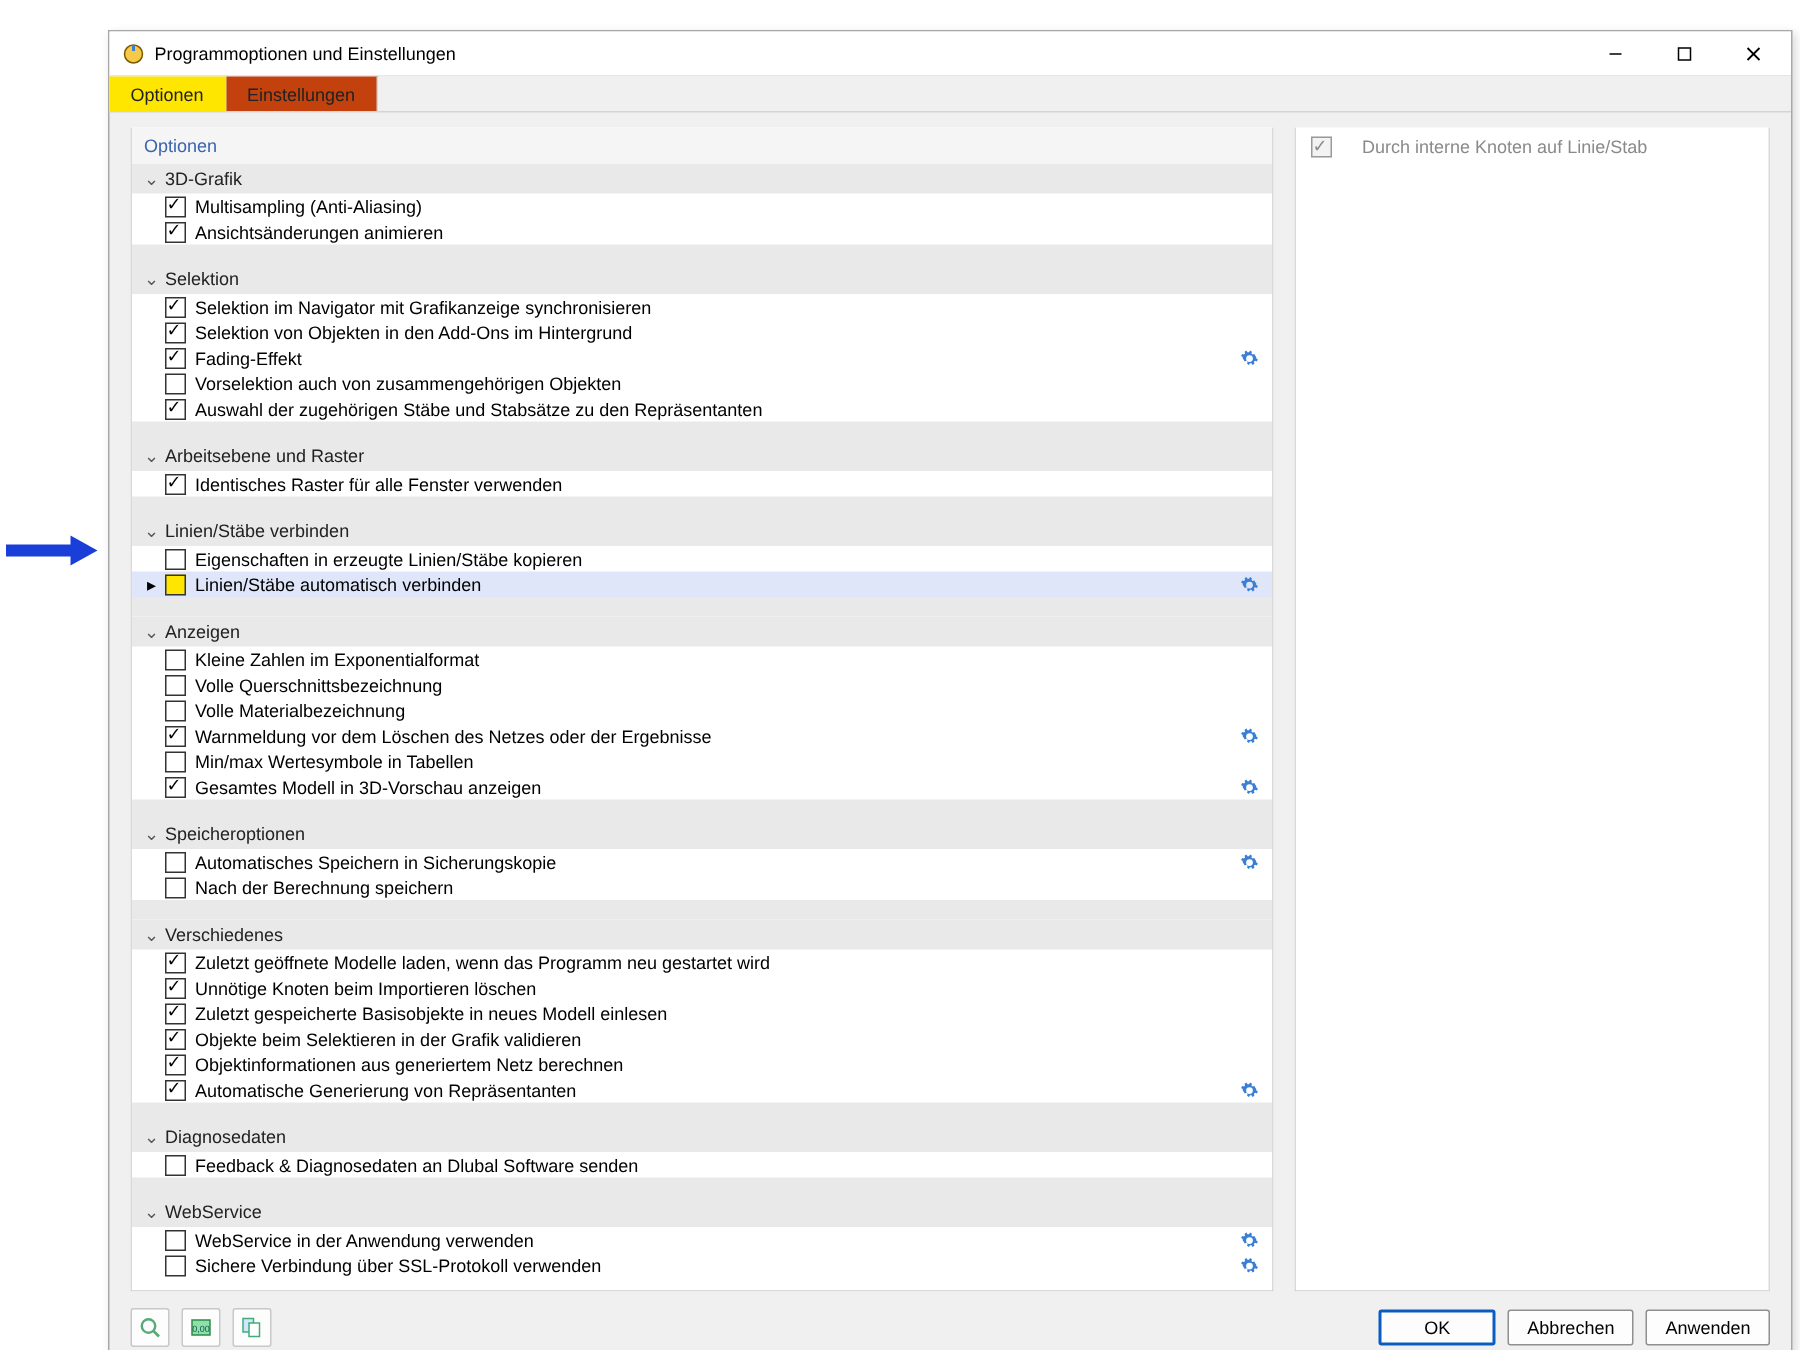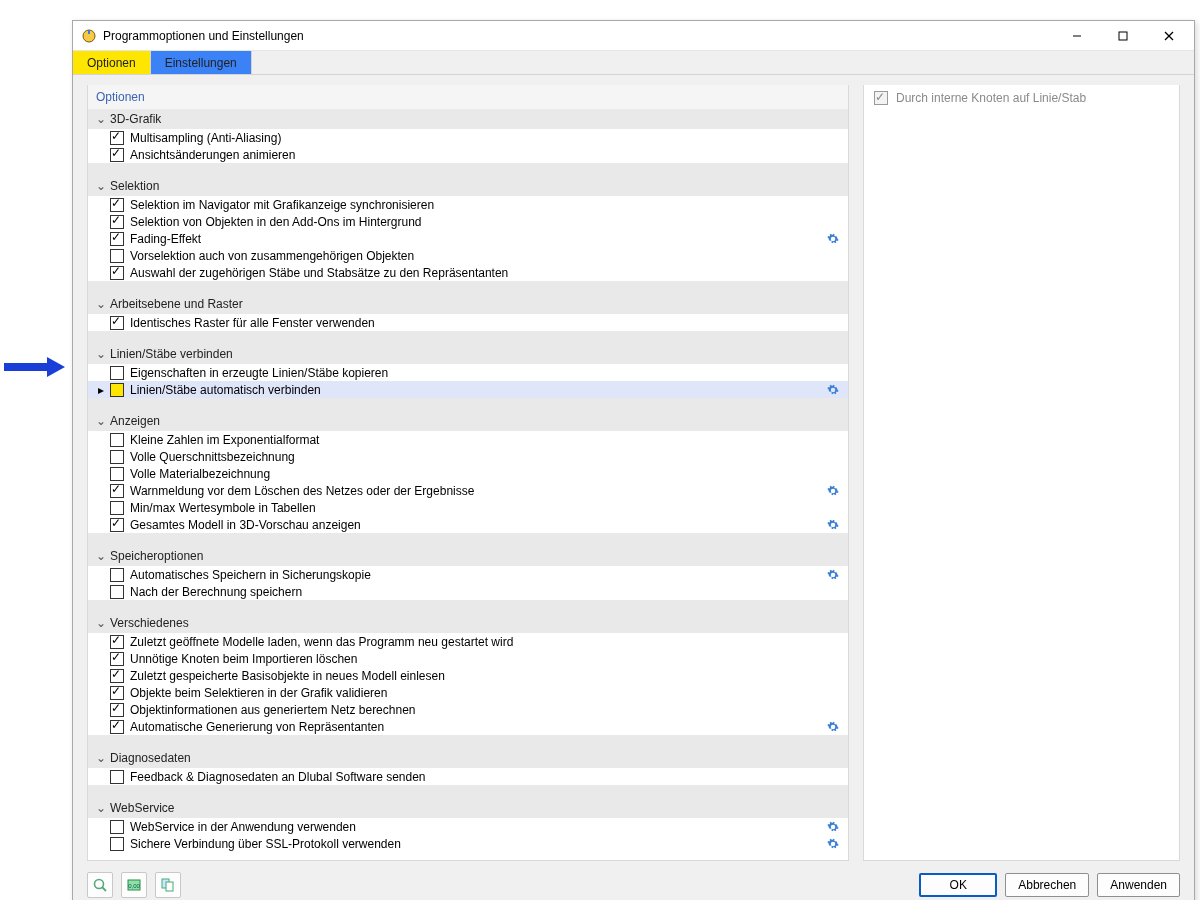--- a/index.html
+++ b/index.html
@@ -15,21 +15,21 @@
   .dialog { position: absolute; left: 72px; top: 5px; width: 1123px; height: 890px; background: #f0f0f0; border: 1px solid #a8a8a8; box-shadow: 2px 2px 6px rgba(0,0,0,0.15); display: flex; flex-direction: column; }
 
   .titlebar { height: 30px; display: flex; align-items: center; padding: 0 2px 0 8px; background: #fff; border-bottom: 1px solid #e6e6e6; }
   .titlebar .icon { width: 16px; height: 16px; margin-right: 6px; display: inline-flex; align-items: center; justify-content: center; }
   .titlebar .title { flex: 1; font-size: 12px; color: #000; }
   .winbtn { width: 46px; height: 29px; display: flex; align-items: center; justify-content: center; color: #000; }
 
   .tabs { height: 24px; display: flex; align-items: stretch; background: #f0f0f0; padding: 0 ; border-bottom: 1px solid #d4d4d4; }
   .tab { padding: 4px 14px; font-size: 12px; color: #222; border-right: 1px solid #d4d4d4; display: flex; align-items: center; }
   .tab.active { background: #ffe600; font-weight: 400; }
-  .tab.inactive { background: #3b82f6; }
+  .tab.inactive { background: #c2410c; }
 
   .body { flex: 1; display: flex; padding: 10px 14px 0 14px; gap: 14px; overflow: hidden; }
   .left-pane { width: 762px; display: flex; flex-direction: column; background: #fff; border: 1px solid #d9d9d9; border-top: none; }
   .right-pane { flex: 1; background: #fff; border: 1px solid #d9d9d9; border-top: none; padding: 6px 10px; }
 
   .pane-header { color: #3a63b0; font-size: 12px; padding: 5px 8px 5px 8px; background: #f5f5f5; }
 
   .tree { flex: 1; overflow: auto; }
   .group { }
   .group-header { display: flex; align-items: center; height: 20px; background: #e9e9e9; padding-left: 6px; font-weight: 400; color: #222; }
@@ -40,21 +40,21 @@
   .opt-row .ptr { position: absolute; left: 6px; width: 14px; text-align: center; color: #000; }
   .opt-row .cb { width: 14px; height: 14px; border: 1px solid #333; margin-right: 6px; display: inline-flex; align-items: center; justify-content: center; font-size: 11px; line-height: 1; position: relative; }
   .opt-row .cb.checked::after { content: "✓"; position: absolute; top: -2px; left: 0; font-size: 12px; color: #000; }
   .opt-row.highlight { background: #e0e6fa; }
   .opt-row .cb.accent { background: #ffe600; border-color: #333; }
   .opt-row .label { color: #000; }
   .opt-row .gear { position: absolute; right: 8px; color: #3a7fd5; width: 14px; height: 14px; display: inline-flex; align-items: center; justify-content: center; }
   .opt-row .gear svg { width: 12px; height: 12px; }
   .group-spacer { height: 13px; background: #e9e9e9; }
 
-  .side-check { display: flex; align-items: center; gap: 8px; color: #8a8a8a; }
+  .side-check { display: flex; align-items: center; gap: 20px; color: #8a8a8a; }
   .side-check .cb { width: 14px; height: 14px; border: 1px solid #9a9a9a; background: #f3f3f3; display: inline-flex; align-items: center; justify-content: center; position: relative; }
   .side-check .cb.checked::after { content: "✓"; position: absolute; top: -2px; left: 0; font-size: 12px; color: #8a8a8a; }
 
   .footer { height: 48px; display: flex; align-items: center; padding: 16px 14px; gap: 8px; }
   .footer .sp { flex: 1; }
   .ico-btn { width: 26px; height: 26px; border: 1px solid #c8c8c8; background: #fdfdfd; display: inline-flex; align-items: center; justify-content: center; border-radius: 2px; }
   .ico-btn svg { width: 16px; height: 16px; }
   .btn { min-width: 78px; height: 24px; border: 1px solid #8f8f8f; background: #fdfdfd; padding: 0 12px; font-size: 12px; display: inline-flex; align-items: center; justify-content: center; border-radius: 2px; }
   .btn.primary { border: 2px solid #0a5cc2; }
 

